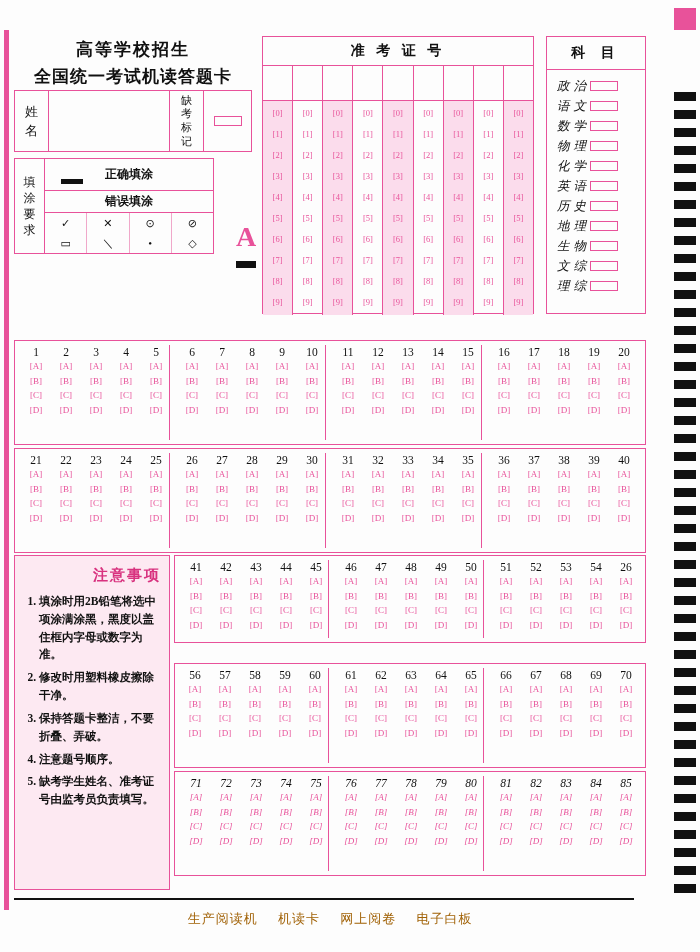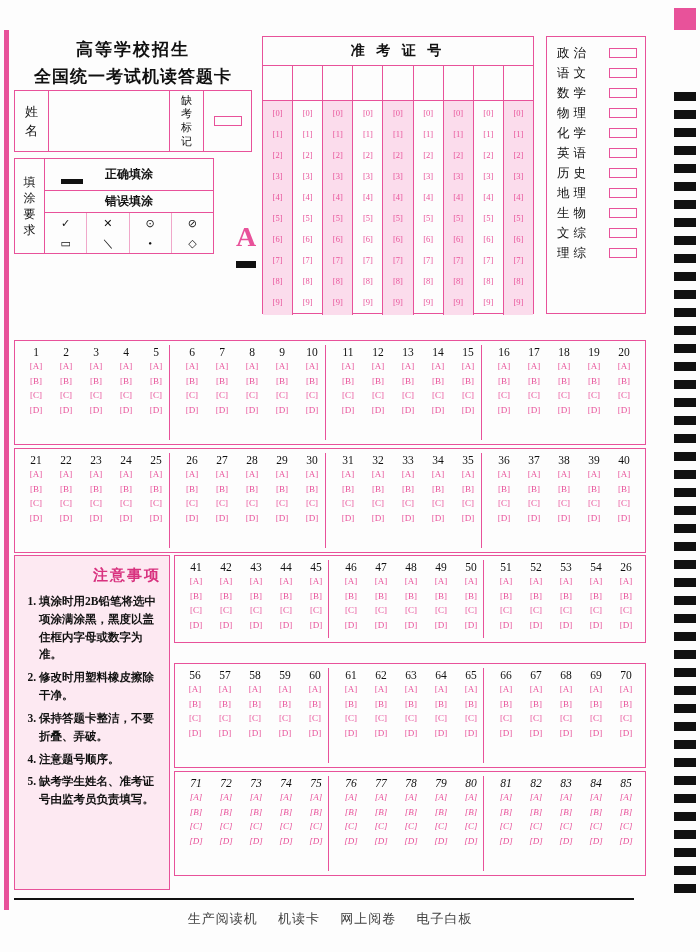--- a/index.html
+++ b/index.html
@@ -124,22 +124,23 @@
     position:absolute;left:532px;top:0;width:100px;height:278px;
     border:1.6px solid #e8529a;box-sizing:border-box;
   }
   .subj-title{
     height:32px;border-bottom:1.4px solid #e8529a;
     display:flex;align-items:center;justify-content:center;
     font-size:14px;font-weight:bold;color:#111;letter-spacing:6px;
   }
   .subj-list{padding:6px 0 0 0;}
   .subj-row{
-    height:20px;display:flex;align-items:center;justify-content:space-between;
+    height:20px;display:flex;align-items:center;
     padding:0 8px 0 10px;
+    font-style:italic;
   }
   .subj-name{font-size:12.5px;color:#111;letter-spacing:4px;}
   .subj-bub{width:26px;height:8px;border:1.1px solid #e8529a;}
   
   .ablock{
     position:absolute;left:14px;border:1.5px solid #e8529a;box-sizing:border-box;
   }
   .agroup{
     position:absolute;top:0;bottom:0;display:flex;
   }
@@ -162,21 +163,21 @@
     letter-spacing:2px;margin:4px 0 8px 0;
   }
   .notes-list{margin:0;padding-left:16px;}
   .notes-list li{
     font-size:11.5px;color:#111;line-height:1.55;margin-bottom:5px;
     font-weight:bold;
   }
   
   .footer{
     position:absolute;left:0;top:910px;width:660px;text-align:center;
-    font-size:13px;color:#404040;letter-spacing:1px;
+    font-size:13px;color:#a16207;letter-spacing:1px;
   }
   .footer span{margin:0 8px;}
   .botline{
     position:absolute;left:14px;top:898px;width:620px;height:2px;background:#111;
   }
 </style>
 </head>
 <body>
 
 <div class="sheet">
@@ -408,20 +409,21 @@
             <div class="bub">[5]</div>
             <div class="bub">[6]</div>
             <div class="bub">[7]</div>
             <div class="bub">[8]</div>
             <div class="bub">[9]</div>
           </div>
         </div>
     </div>
 
     <div class="subj-box">
+      <div class="subj-title">科 目</div>
       <div class="subj-list" id="subjList">
           <div class="subj-row">
             <span class="subj-name">政治</span>
             <span class="subj-bub"></span>
           </div>
           <div class="subj-row">
             <span class="subj-name">语文</span>
             <span class="subj-bub"></span>
           </div>
           <div class="subj-row">

